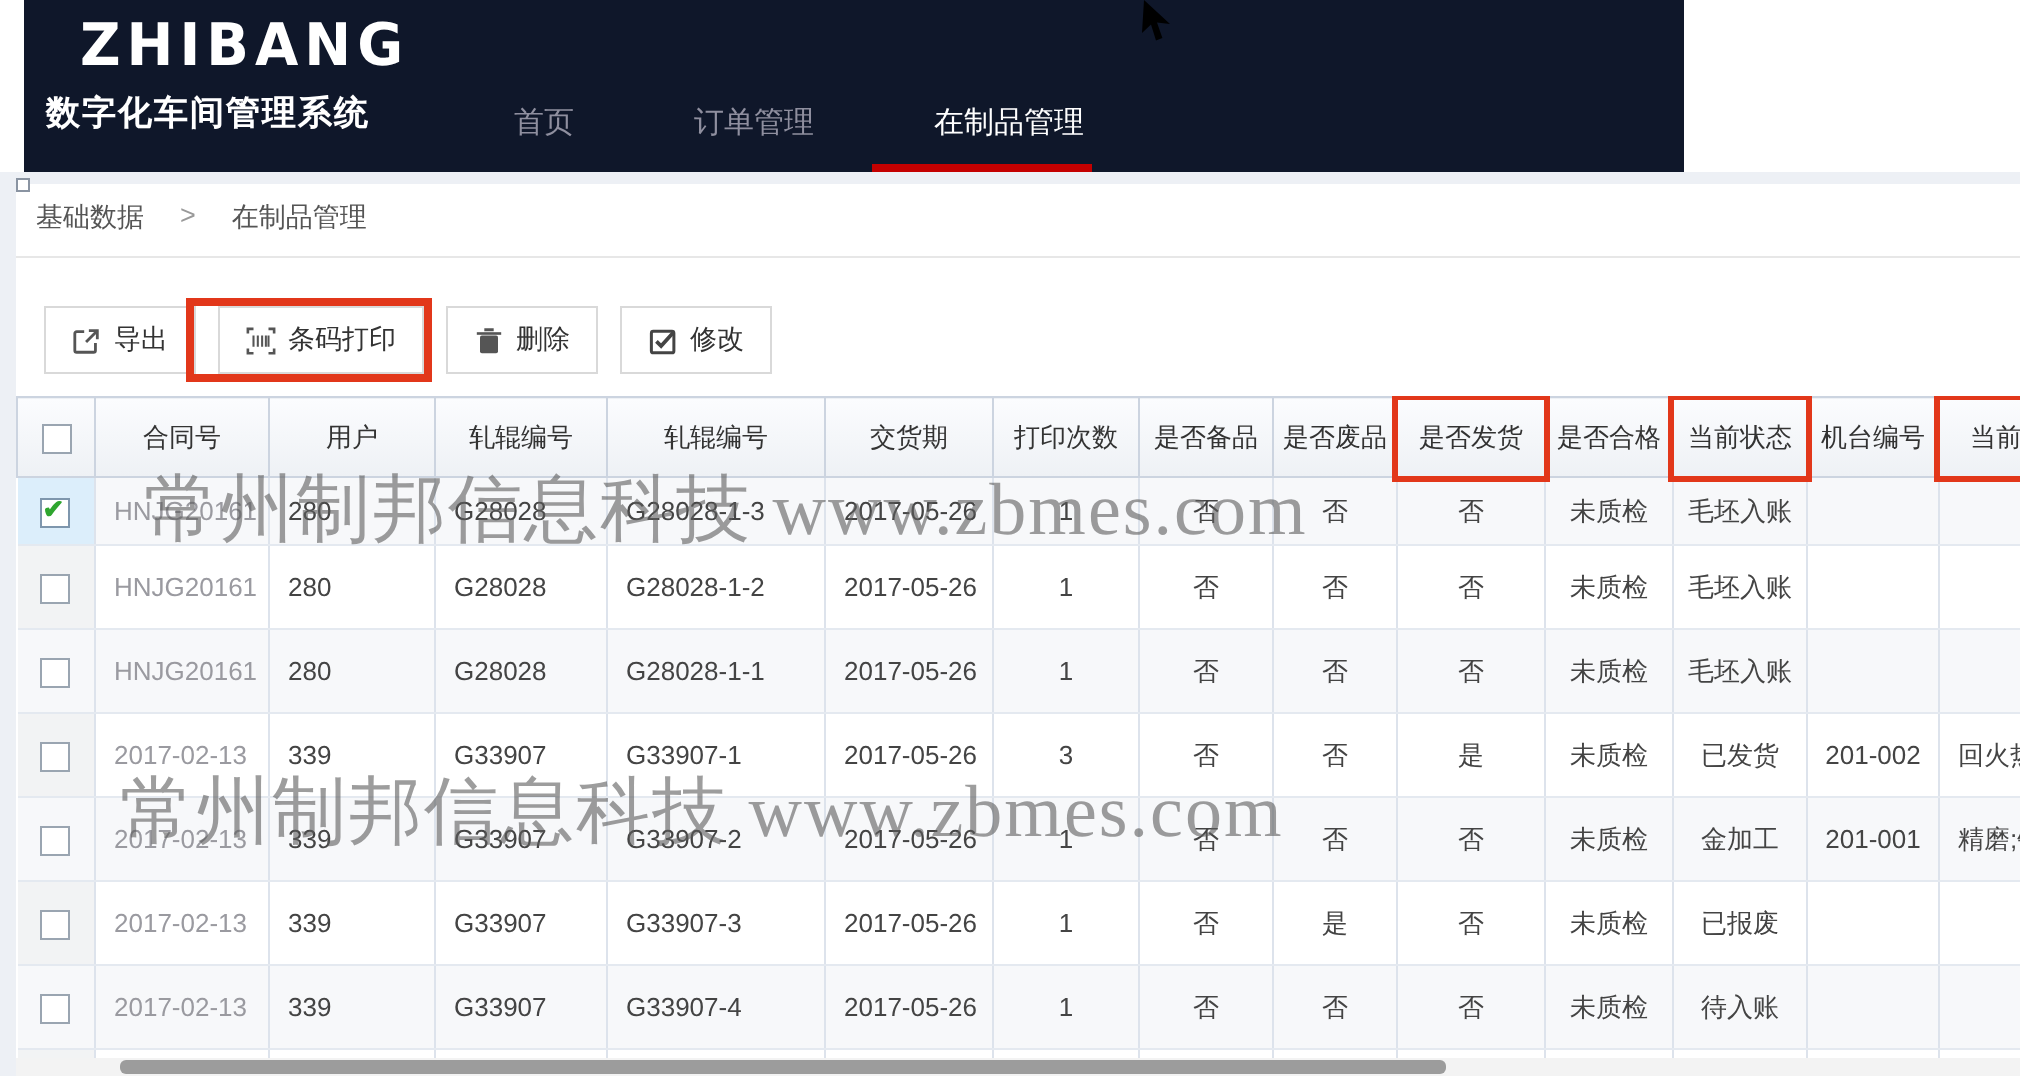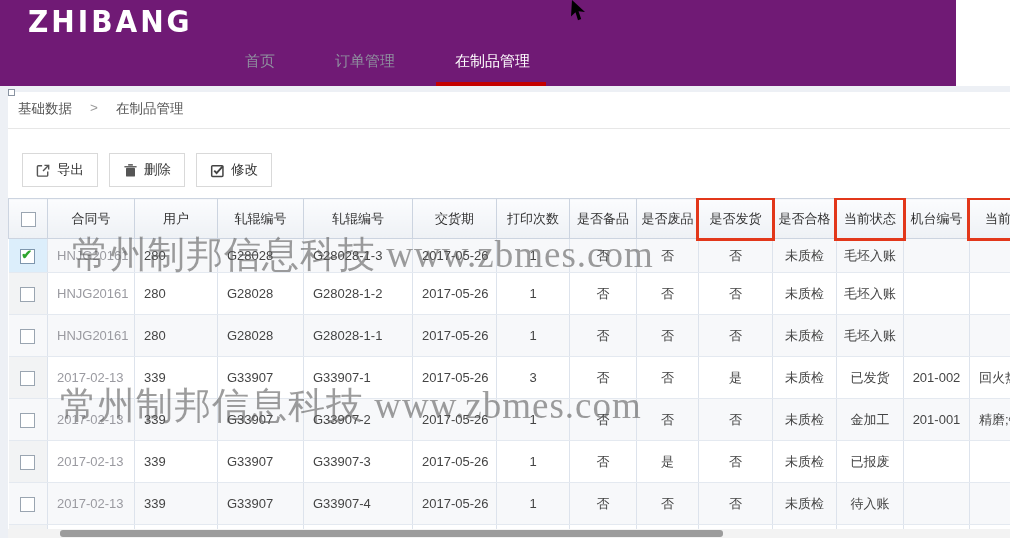--- a/index.html
+++ b/index.html
@@ -4,21 +4,21 @@
 <style>
   html,body{margin:0;padding:0;}
   body{
     width:1010px;height:538px;overflow:hidden;
     font-family:"Liberation Sans",sans-serif;
     background:#fff;position:relative;
   }
   .screen{position:absolute;left:0;top:0;width:1010px;height:538px;overflow:hidden;}
 
   
-  .app-header{position:absolute;left:0;top:0;width:956px;height:86px;background:#701a75;}
+  .app-header{position:absolute;left:12px;top:0;width:830px;height:86px;background:#0f172a;}
   .logo{position:absolute;left:28px;top:6px;color:#fff;font-weight:bold;font-size:28px;
         letter-spacing:3px;font-family:"DejaVu Sans","Liberation Sans",sans-serif;transform:scaleY(1.05);}
   .subtitle{position:absolute;left:11px;top:45px;color:#fff;font-weight:bold;font-size:17px;letter-spacing:1px;}
   .main-nav{position:absolute;left:245px;top:52px;display:flex;}
   .nav-item{color:#8f8f9f;font-size:15px;margin-right:60px;cursor:pointer;white-space:nowrap;}
   .nav-item.active{color:#ffffff;}
   .nav-underline{position:absolute;left:436px;top:82px;width:110px;height:4px;background:#c40000;}
   .cursor-icon{position:absolute;left:569px;top:0;width:22px;height:22px;z-index:50;}
 
   
@@ -75,20 +75,21 @@
   .hscrollbar{position:absolute;left:8px;top:529px;width:1002px;height:9px;background:#f3f3f3;z-index:10;}
   .hscroll-thumb{position:absolute;left:52px;top:1px;width:663px;height:7px;background:#9c9c9c;border-radius:3px;cursor:pointer;}
 </style>
 </head>
 <body>
 
 <div class="screen">
 
   <div class="app-header">
     <div class="logo">ZHIBANG</div>
+    <div class="subtitle">数字化车间管理系统</div>
     <nav class="main-nav">
         <div class="nav-item">首页</div>
         <div class="nav-item">订单管理</div>
         <div class="nav-item active">在制品管理</div>
       </nav>
   </div>
   <div class="nav-underline"></div>
   <svg class="cursor-icon" viewBox="0 0 22 22">
     <polygon points="3,0 16,12 9.5,11.2 12.2,19 9,20.2 6.5,12.3 2,16.5" fill="#000"></polygon>
   </svg>
@@ -109,20 +110,32 @@
         <button class="tbtn">
           <span class="ticon">
             <svg viewBox="0 0 16 16" width="15" height="15">
               <path d="M12.5 9v4a1 1 0 0 1-1 1h-9a1 1 0 0 1-1-1V4a1 1 0 0 1 1-1h4" fill="none" stroke="#555" stroke-width="1.5"></path>
               <path d="M9 2.5h4.5V7" fill="none" stroke="#555" stroke-width="1.5"></path>
               <path d="M13.5 2.5 7.5 8.5" fill="none" stroke="#555" stroke-width="1.5"></path>
             </svg>
           </span>
           <span>导出</span>
         </button>
+      </span>
+      <span class="tbtn-wrap">
+        <button class="tbtn">
+          <span class="ticon">
+            <svg viewBox="0 0 16 16" width="15" height="15">
+              <path d="M1 4V1.5h3M12 1.5h3V4M15 12v2.5h-3M4 14.5H1V12" fill="none" stroke="#555" stroke-width="1.4"></path>
+              <path d="M4 5v6M6.3 5v6M8.6 5v6M10.6 5v6M12 5v6" stroke="#555" stroke-width="1.1"></path>
+            </svg>
+          </span>
+          <span>条码打印</span>
+        </button>
+        <div class="annotation-box"></div>
       </span>
       <span class="tbtn-wrap">
         <button class="tbtn">
           <span class="ticon">
             <svg viewBox="0 0 16 16" width="15" height="15">
               <path d="M1.5 4h13" stroke="#555" stroke-width="1.4"></path>
               <path d="M5.5 2h5" stroke="#555" stroke-width="1.6"></path>
               <rect x="3.2" y="5" width="9.6" height="9.5" rx="1" fill="#555"></rect>
             </svg>
           </span>

